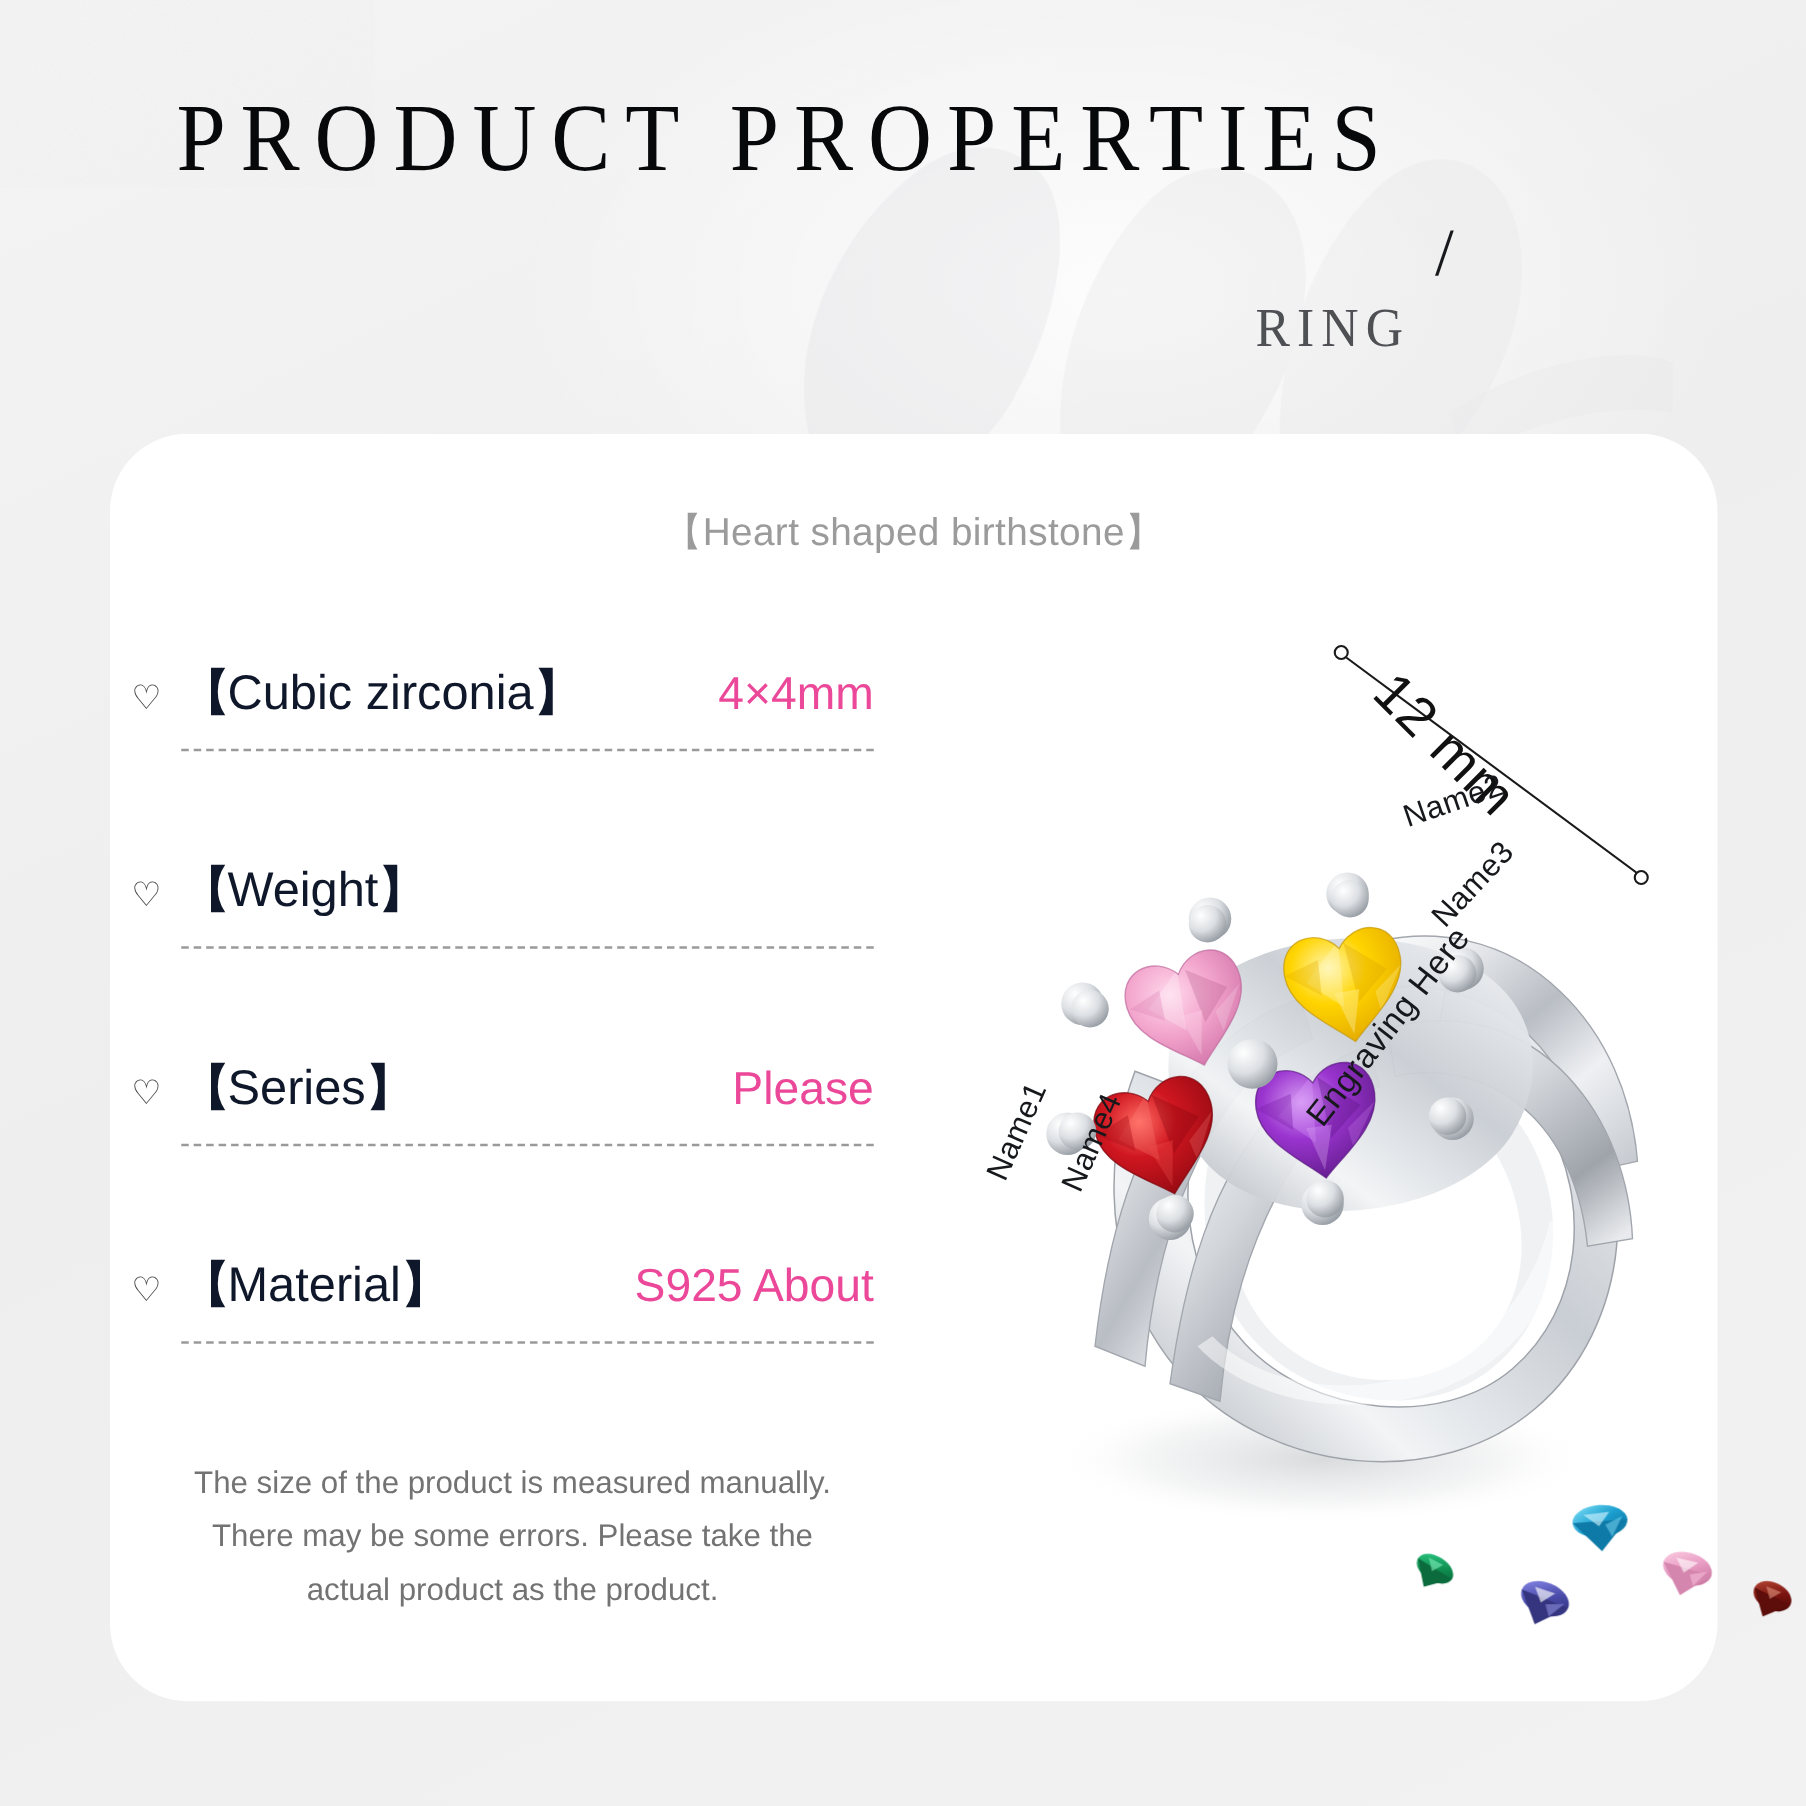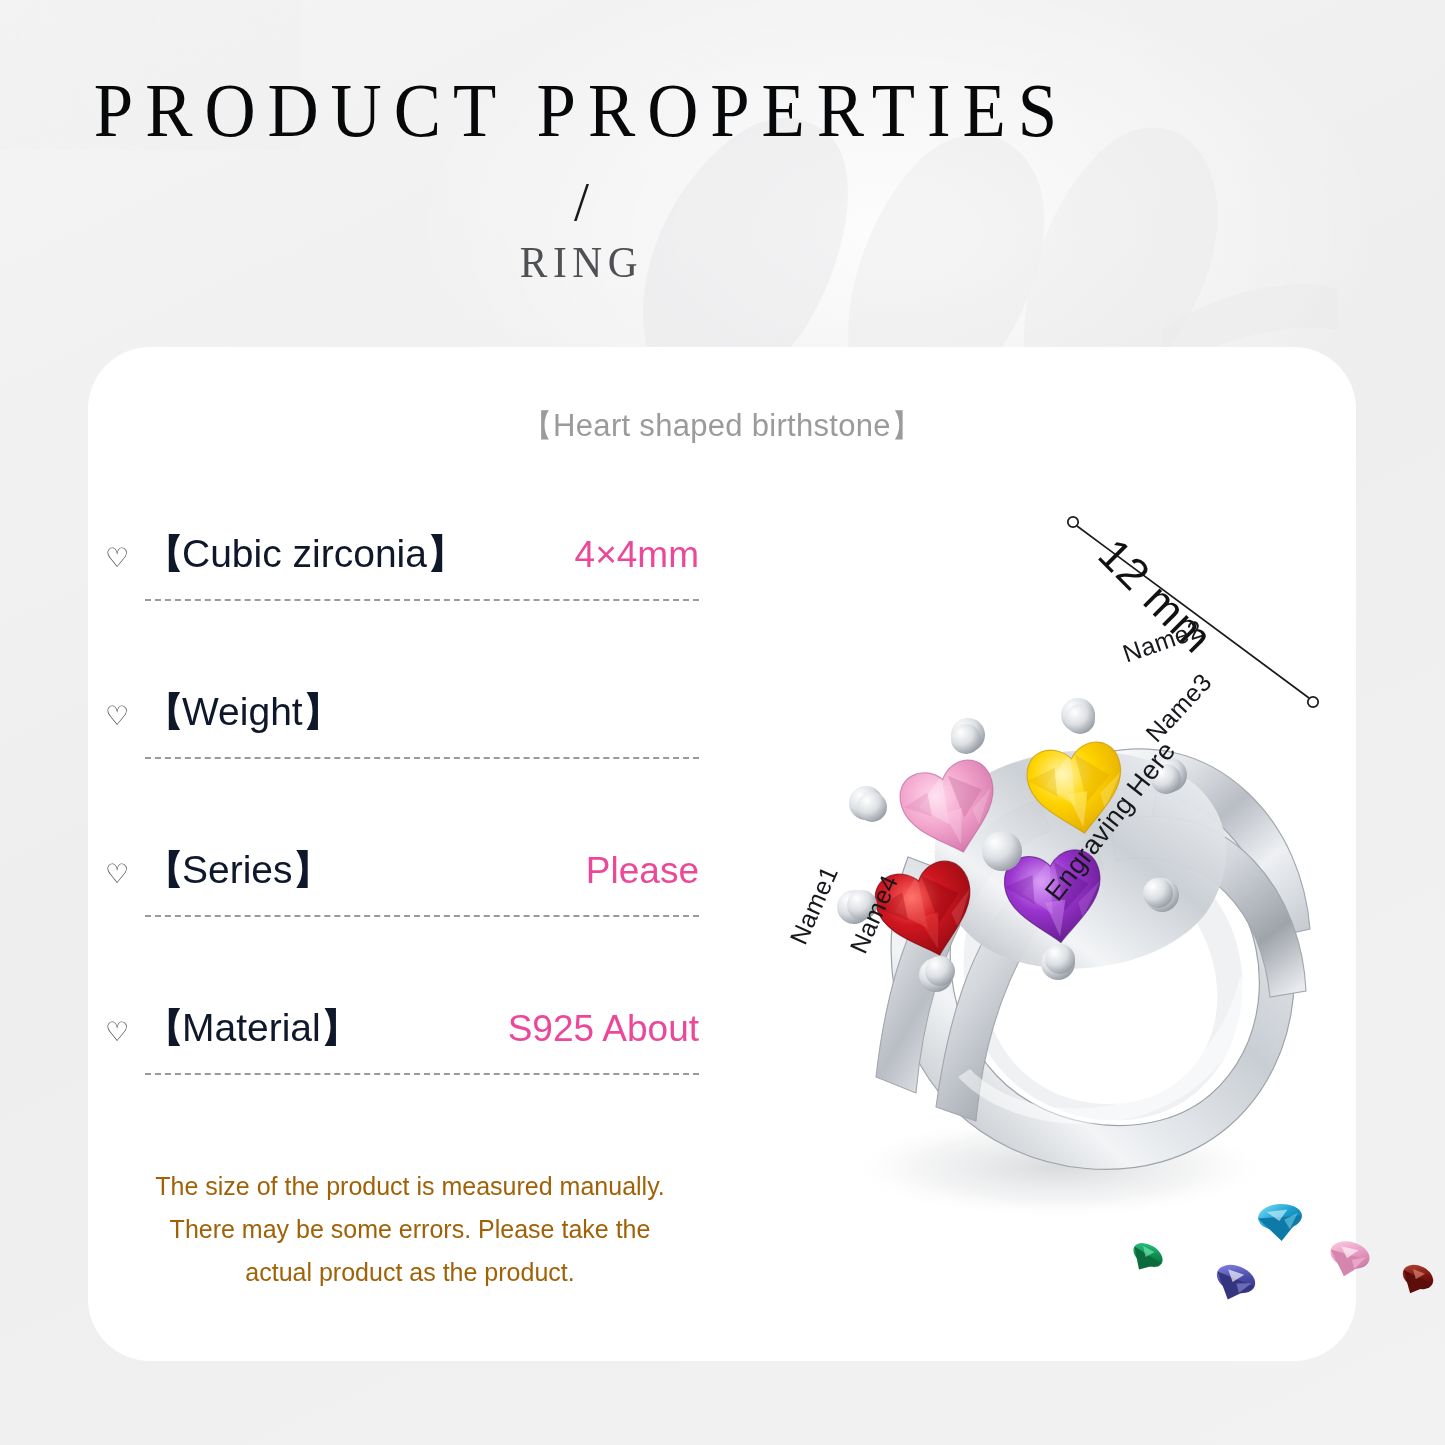--- a/index.html
+++ b/index.html
@@ -41,21 +41,21 @@
     pointer-events: none;
     opacity: 0.5;
   }
 
   
   #heading {
     position: absolute;
     left: 0;
     top: 72px;
     width: 1163px;
-    text-align: center;
+    text-align: right;
   }
   #title {
     font-family: "Liberation Serif", serif;
     font-size: 77px;
     letter-spacing: 13px;
     color: #07080a;
     line-height: 1;
     white-space: nowrap;
     transform: scaleX(0.92);
   }
@@ -78,20 +78,21 @@
 
   
   #card {
     position: absolute;
     left: 88px;
     top: 347px;
     width: 1268px;
     height: 1014px;
     background: #ffffff;
     border-radius: 62px;
+    padding-left: 18px;
   }
 
   #card-caption {
     position: absolute;
     left: 0;
     top: 58px;
     width: 100%;
     text-align: center;
     font-size: 31px;
     color: #9b9b9b;
@@ -150,21 +151,21 @@
 
   
   #disclaimer {
     position: absolute;
     left: 57px;
     top: 818px;
     width: 530px;
     text-align: center;
     font-size: 25px;
     line-height: 1.72;
-    color: #a16207;
+    color: #737373;
   }
 
   
   #photo {
     position: absolute;
     left: 640px;
     top: 140px;
     width: 620px;
     height: 830px;
   }

